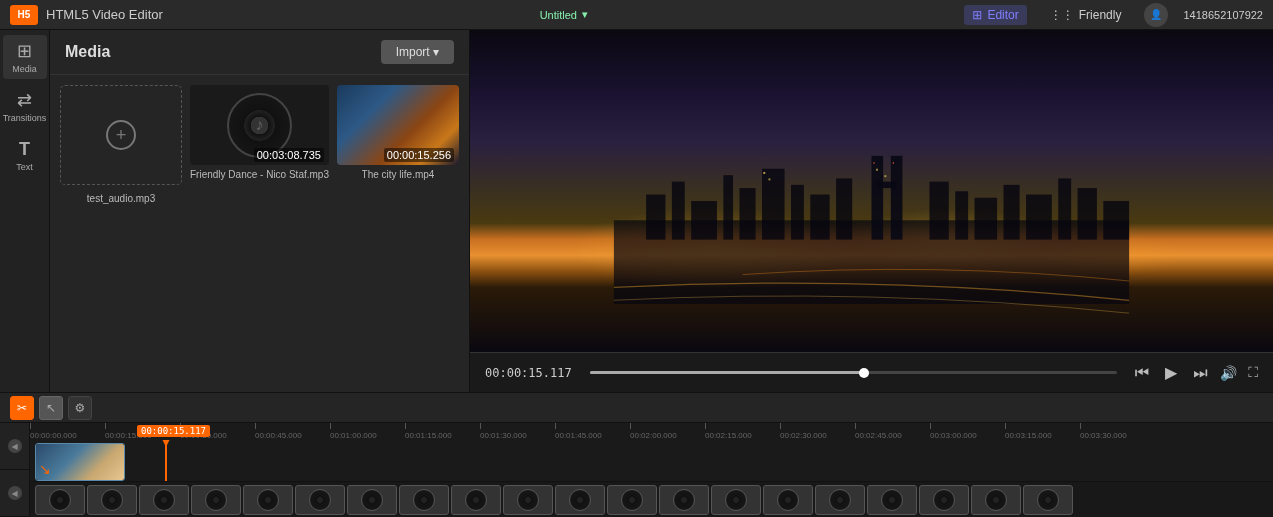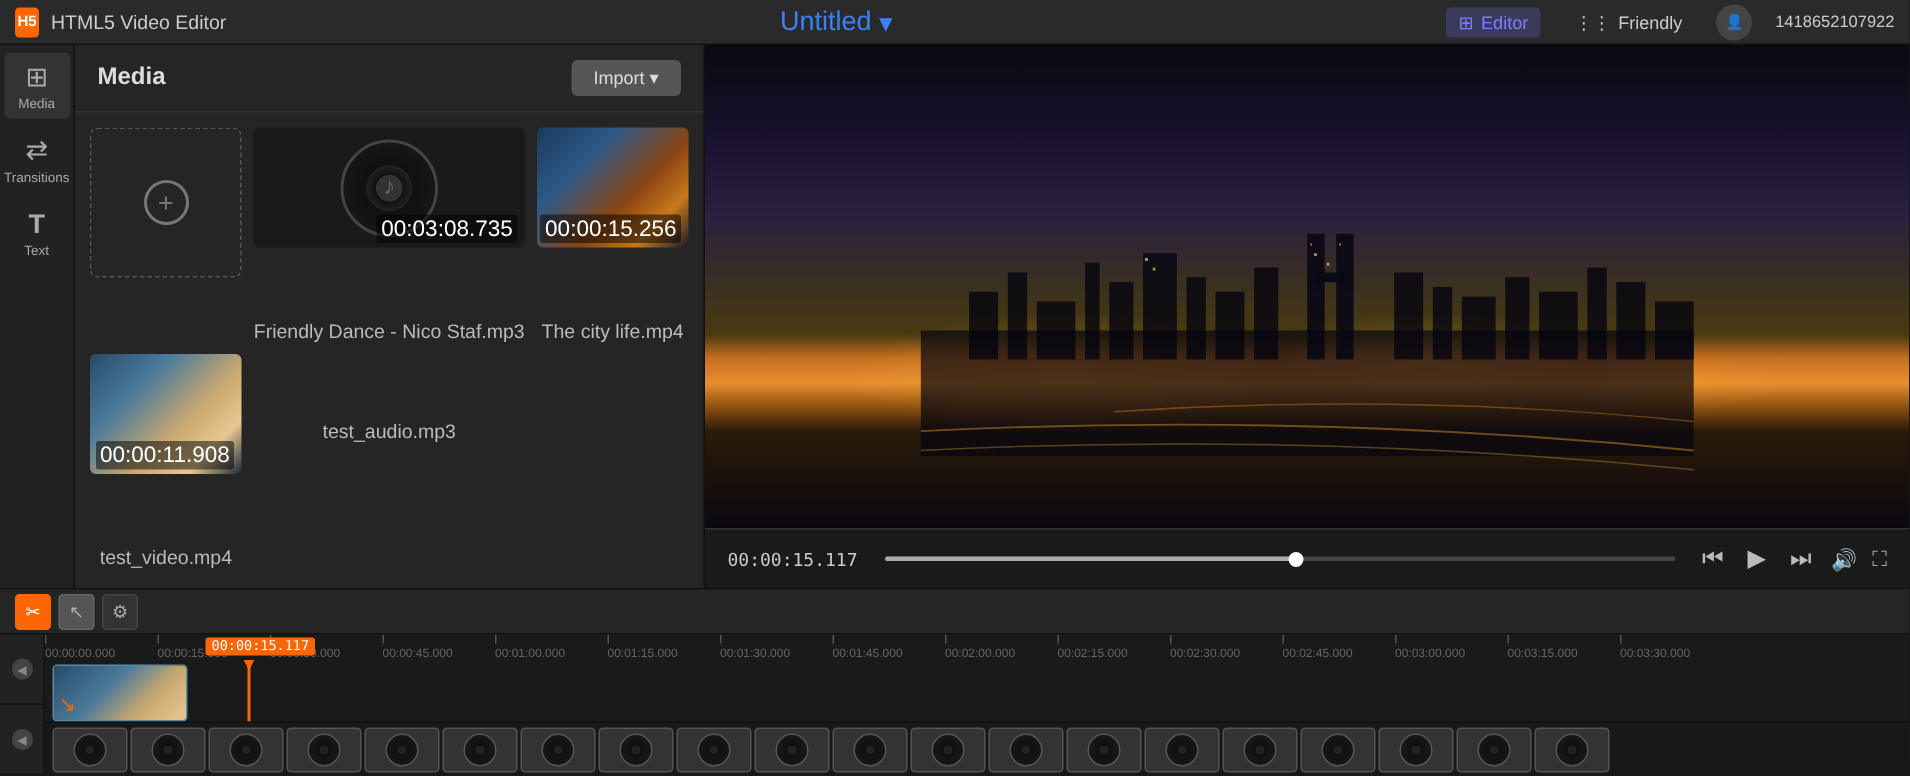--- a/index.html
+++ b/index.html
@@ -25,41 +25,41 @@
       padding: 0 10px;
       border-bottom: 1px solid #111;
       flex-shrink: 0;
     }
     .topbar-left {
       display: flex;
       align-items: center;
       gap: 8px;
     }
     .app-icon {
-      width: 16px;
+      width: 28px;
       height: 20px;
       background: #ff6600;
       display: flex;
       align-items: center;
       justify-content: center;
       border-radius: 3px;
       font-weight: bold;
       font-size: 10px;
       color: white;
     }
     .app-title {
       color: #ccc;
       font-size: 13px;
     }
     .topbar-center {
       display: flex;
-      align-items: flex-start;
+      align-items: center;
       gap: 5px;
-      color: #3b82f6;
-      font-size: 18px;
+      color: #86efac;
+      font-size: 11px;
     }
     .topbar-right {
       display: flex;
       align-items: center;
       gap: 15px;
     }
     .topbar-btn {
       display: flex;
       align-items: center;
       gap: 5px;
@@ -207,35 +207,34 @@
       width: 100%;
       height: 80px;
       border-radius: 4px;
       position: relative;
       overflow: hidden;
     }
     .media-thumb-label {
       position: absolute;
       bottom: 3px;
       right: 5px;
-      font-size: 15px;
+      font-size: 11px;
       color: #fff;
       background: rgba(0,0,0,0.5);
       padding: 1px 3px;
       border-radius: 2px;
     }
     .media-name {
-      font-size: 13px;
+      font-size: 10px;
       color: #bbb;
       text-align: center;
       max-width: 100%;
       overflow: hidden;
       text-overflow: ellipsis;
       white-space: nowrap;
-      margin-top: 44px;
     }
 
     
     .audio-thumb {
       background: #1a1a1a;
       display: flex;
       align-items: center;
       justify-content: center;
     }
     .vinyl {
@@ -590,26 +589,20 @@
         <span class="media-name">Friendly Dance - Nico Staf.mp3</span>
       </div>
 
       <div class="media-item">
         <div class="media-thumb video-thumb-city">
           <span class="media-thumb-label">00:00:15.256</span>
         </div>
         <span class="media-name">The city life.mp4</span>
       </div>
 
-      <div class="media-item">
-        <div class="media-thumb video-thumb-test">
-          <span class="media-thumb-label">00:00:11.908</span>
-        </div>
-        <span class="media-name">test_video.mp4</span>
-      </div>
 
       <div class="media-item">
         <span class="media-name">test_audio.mp3</span>
       </div>
     </div>
   </div>
 
   <div class="video-area">
     <div class="video-preview">
       <div class="city-scene">

